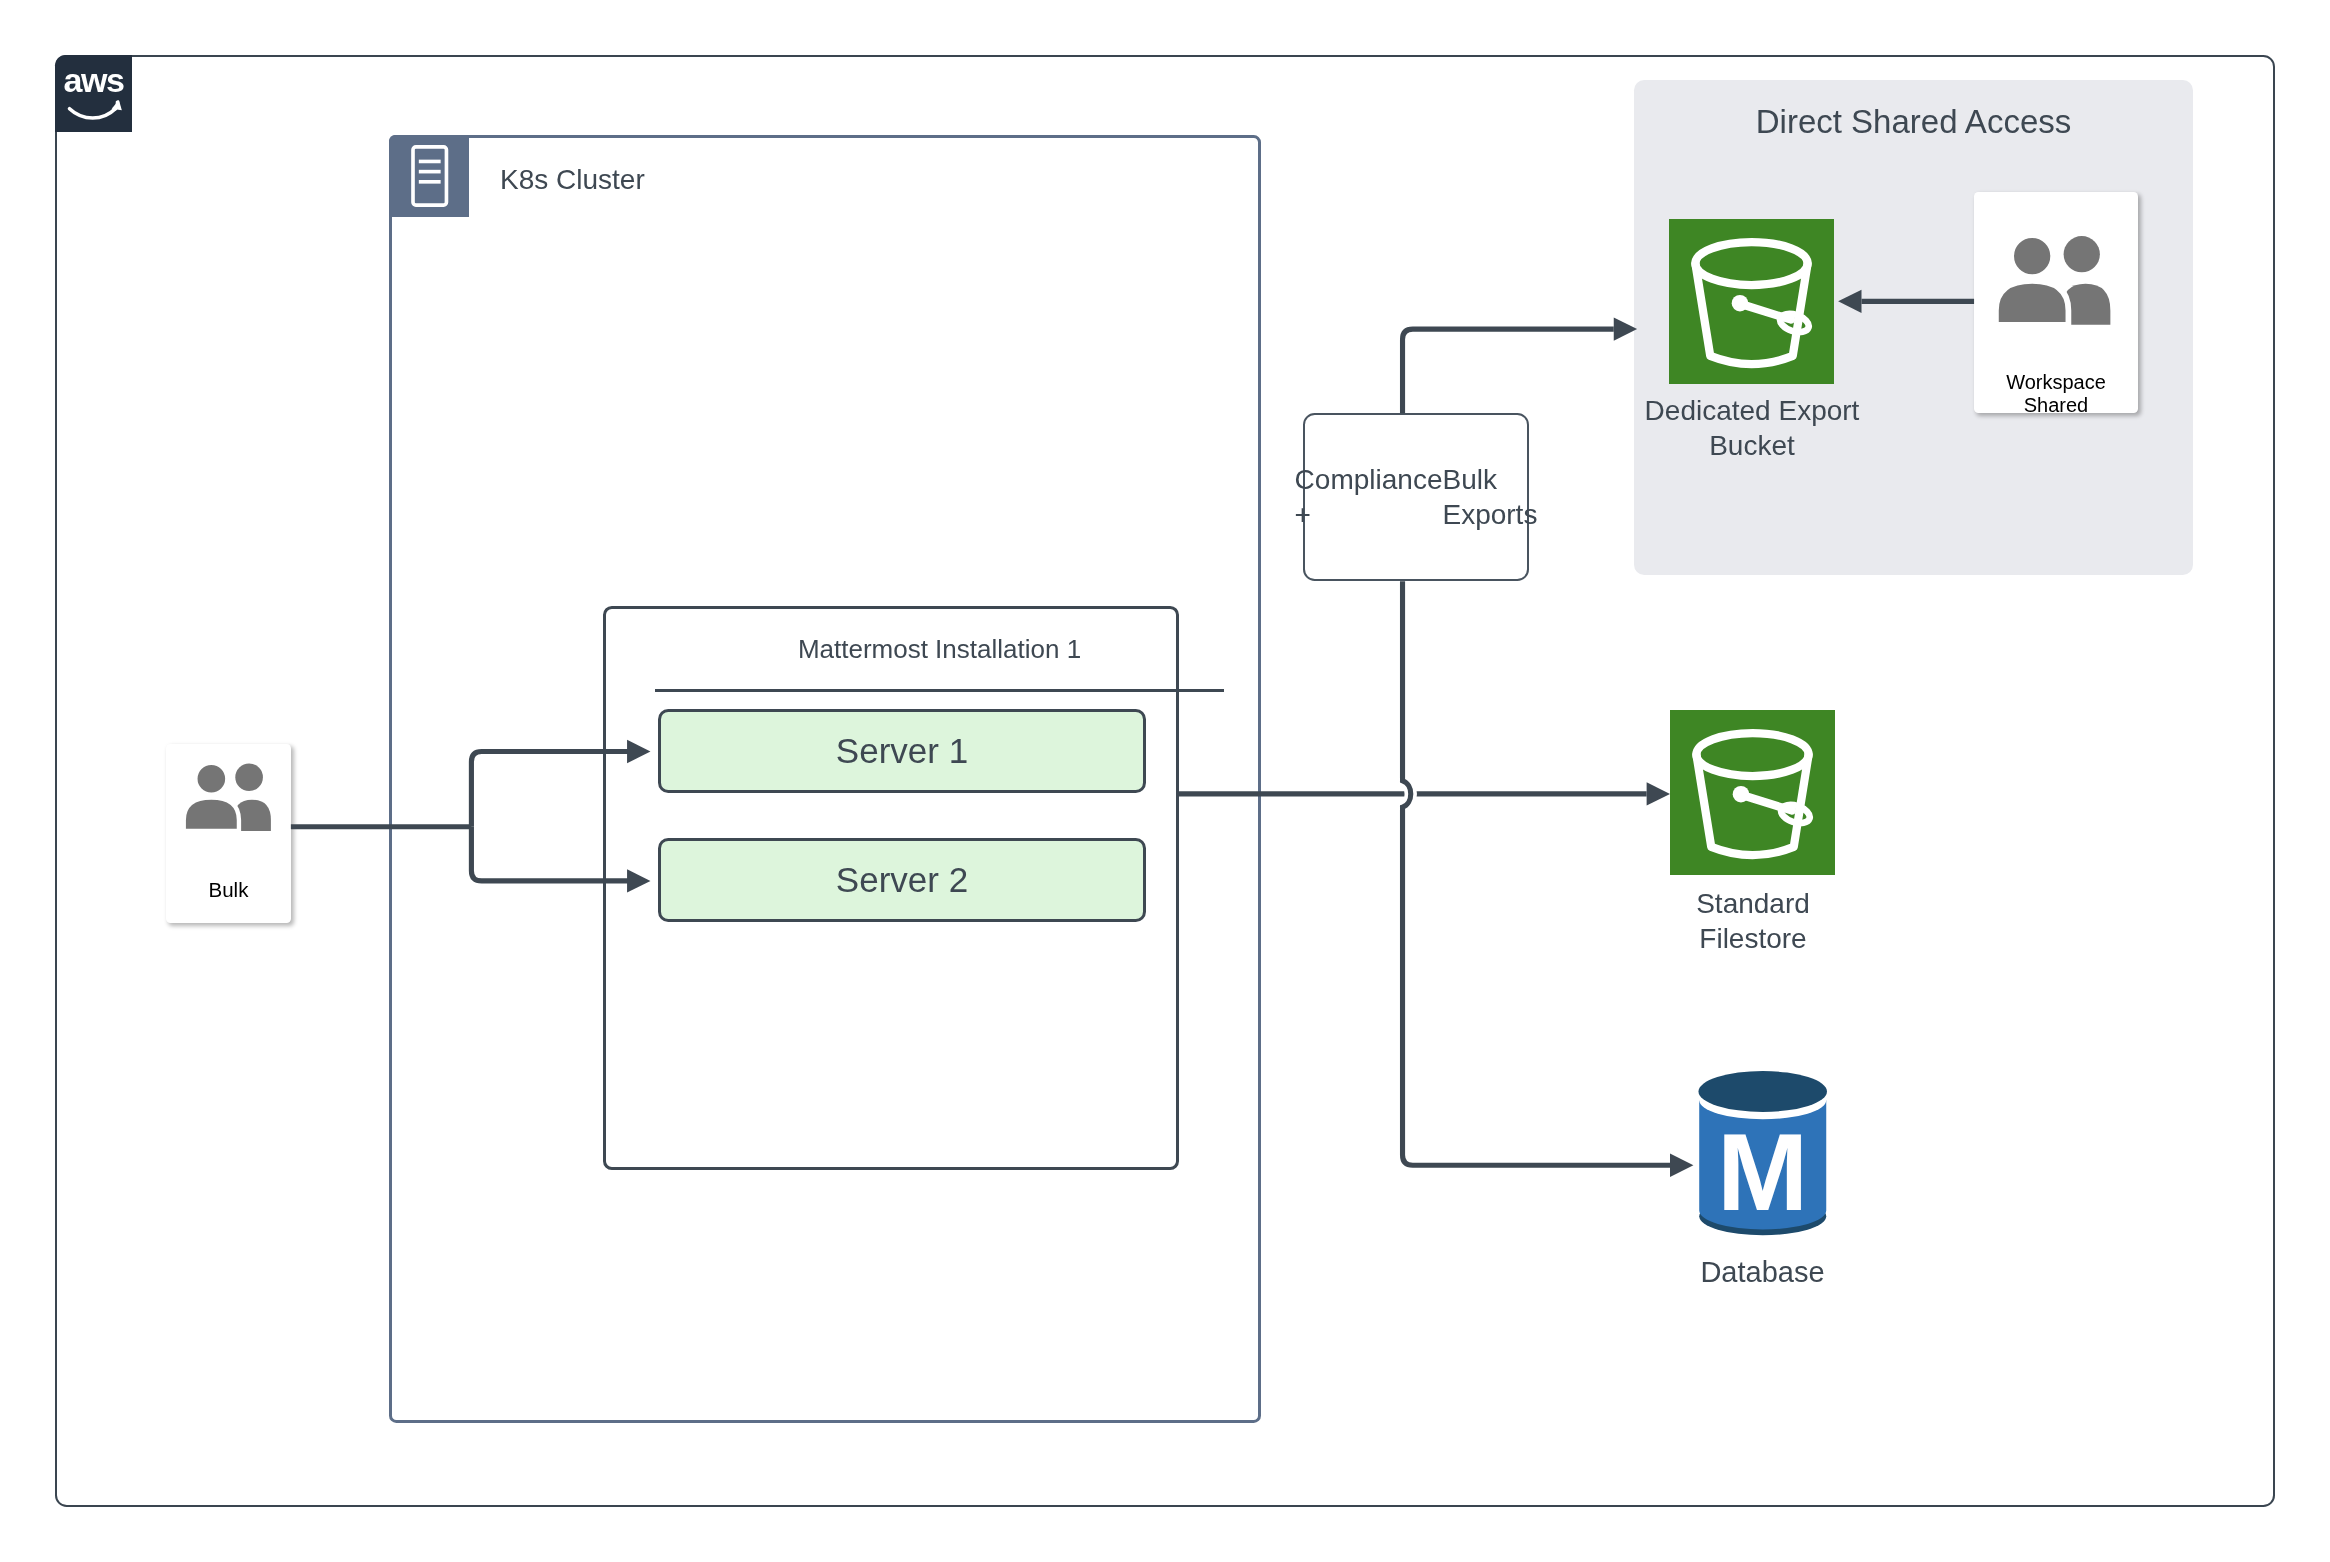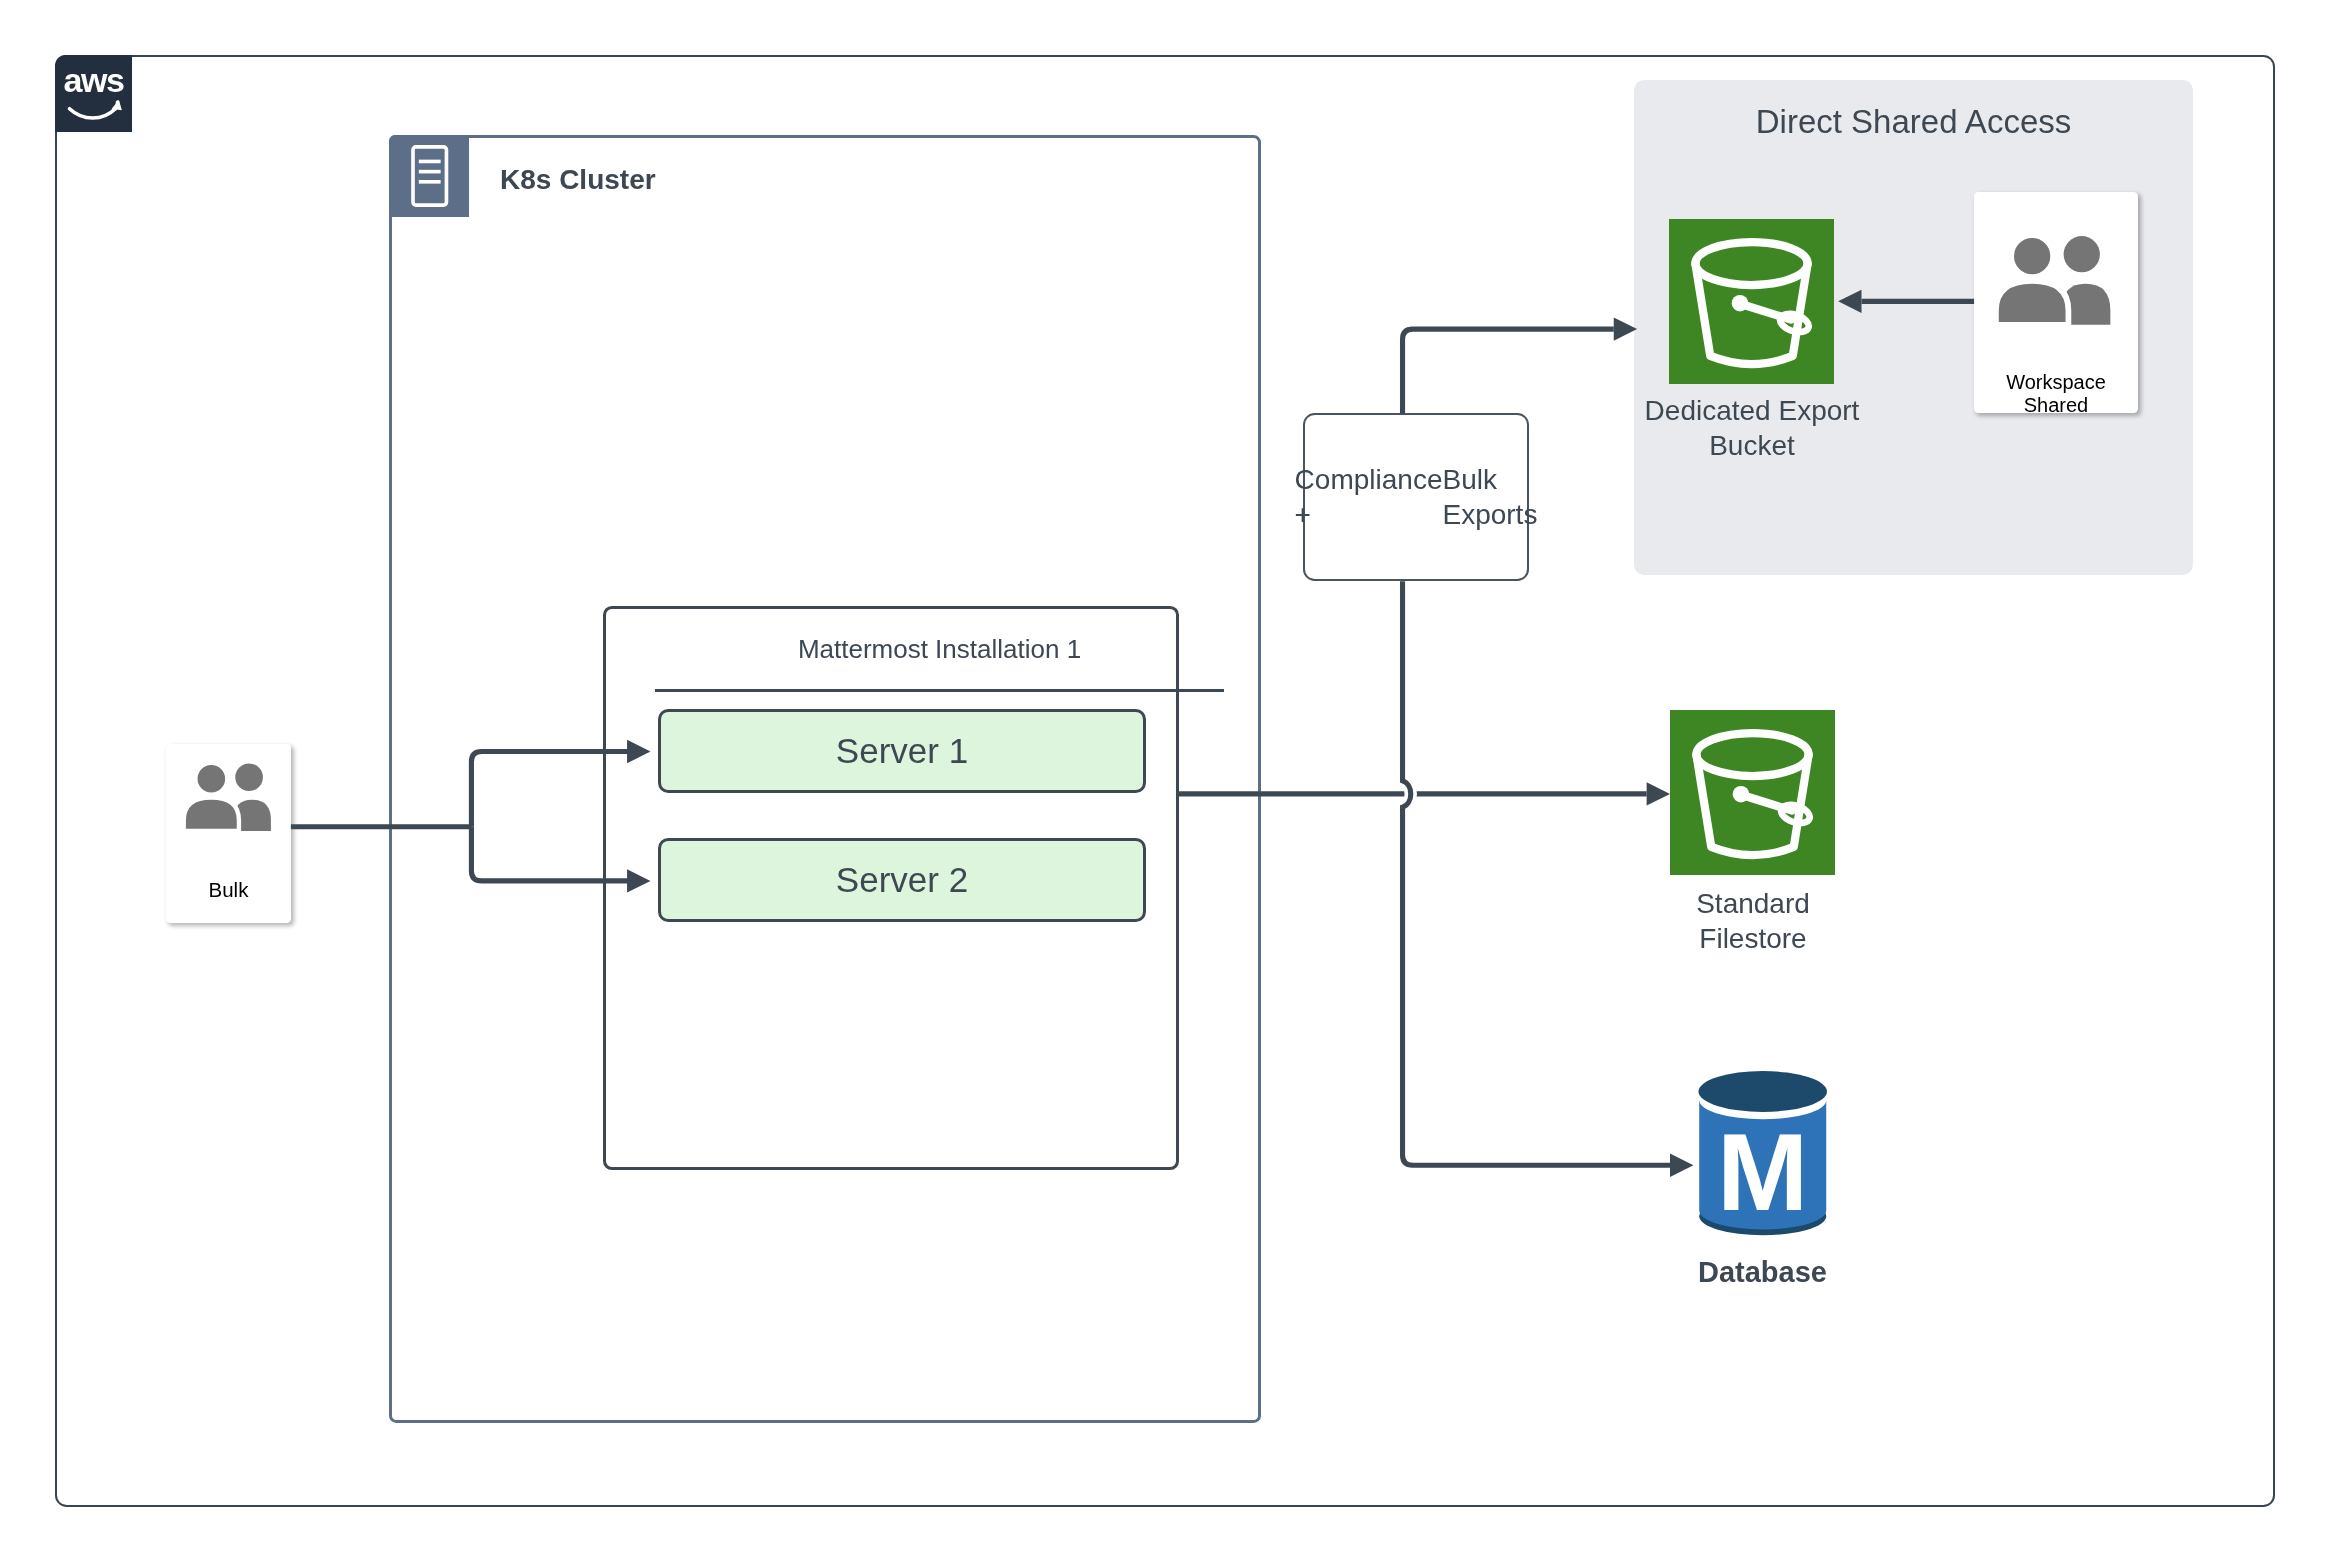--- a/index.html
+++ b/index.html
@@ -16,21 +16,21 @@
   #aws-tile { left:55px; top:55px; width:77px; height:77px; background:#232F3E;
     border-top-left-radius:10.2px; z-index:2; }
   #aws-tile .aws-text { text-align:center; margin-top:5.8px; font-size:34px; font-weight:bold;
     color:#fff; letter-spacing:-1.5px; }
 
   
   #k8s-box { left:389px; top:135px; width:872px; height:1288px;
     border:3.7px solid #5D6E88; border-radius:7.3px; }
   #k8s-tile { left:389px; top:135px; width:80px; height:82px; background:#5D6E88;
     border-top-left-radius:5.8px; z-index:2; }
-  #k8s-label { left:500px; top:164px; font-size:28px;font-weight:bold; }
+  #k8s-label { left:500px; top:164px; font-size:28px; }
 
   
   .node-card { background:#fff; border-radius:4.4px; box-shadow:2.9px 2.9px 4.4px rgba(0,0,0,0.28); }
   #users-card { left:166px; top:744px; width:125px; height:179px; z-index:2; }
   #users-card .card-label { position:absolute; left:0; right:0; top:134px; text-align:center;
     font-size:20.5px; color:#000; }
   #users-card svg { position:absolute; left:16px; top:17.5px; }
 
   
   #mm-box { left:603px; top:606px; width:576px; height:564px; background:#fff;
@@ -63,21 +63,21 @@
     font-size:20px; color:#000; }
 
   
   #filestore-bucket { left:1670px; top:710px; }
   #filestore-label { left:1592px; top:886px; width:322px; text-align:center;
     font-size:28px; line-height:35px; z-index:2; }
 
   
   #database-svg { left:1689px; top:1060px; z-index:2; }
   #database-label { left:1653px; top:1256px; width:219px; text-align:center;
-    font-size:29px; z-index:2;font-weight:bold; }
+    font-size:29px; z-index:2; }
 
   
   #connector-layer { left:0; top:0; z-index:10; pointer-events:none; }
   .edge { stroke:#3E4852; stroke-width:7; fill:none; }
   .edge-halo { stroke:#ffffff; stroke-width:17; fill:none; }
   .arrowhead { fill:#3E4852; stroke:none; }
 </style>
 </head>
 <body>
 

